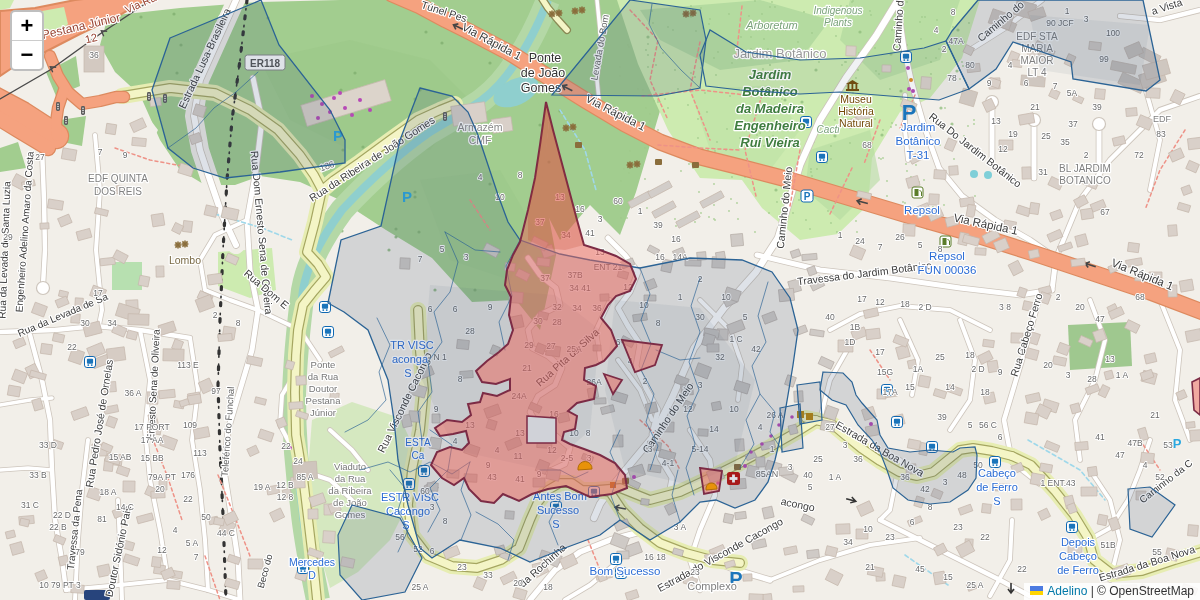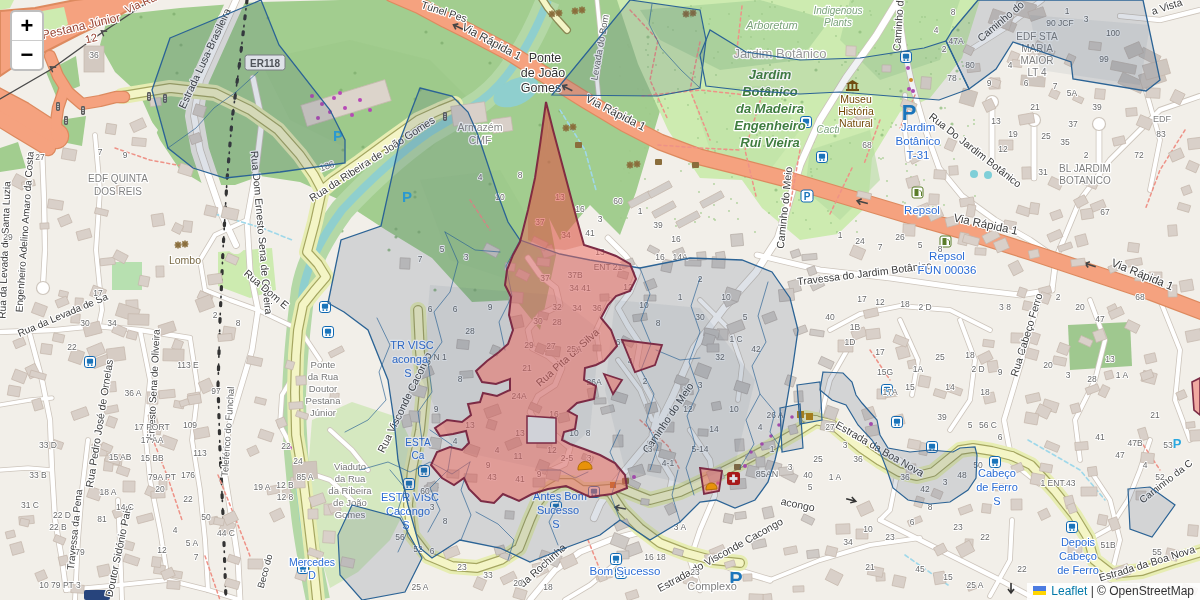--- a/index.html
+++ b/index.html
@@ -1776,14 +1776,14 @@
 
 <path d="M578,468 a7,7 0 0 1 14,1 l-14,1 z" fill="#e8920a" stroke="#b06d06" stroke-width="1"></path>
 <path d="M706,488 a5.5,5.5 0 0 1 11,1 l-11,1 z" fill="#e8920a" stroke="#b06d06" stroke-width="1"></path>
 </svg>
 
 <div class="zoomctl">
       <div>+</div>
       <div>−</div>
     </div>
 
-<div class="attrib"><span class="flag"><span class="b"></span><span class="y"></span></span> <a>Leaflet</a> | © OpenStreetMap</div>
+<div class="attrib"><span class="flag"><span class="b"></span><span class="y"></span></span> <a>Adelino</a> | © OpenStreetMap</div>
 </div>
 
 </body></html>

